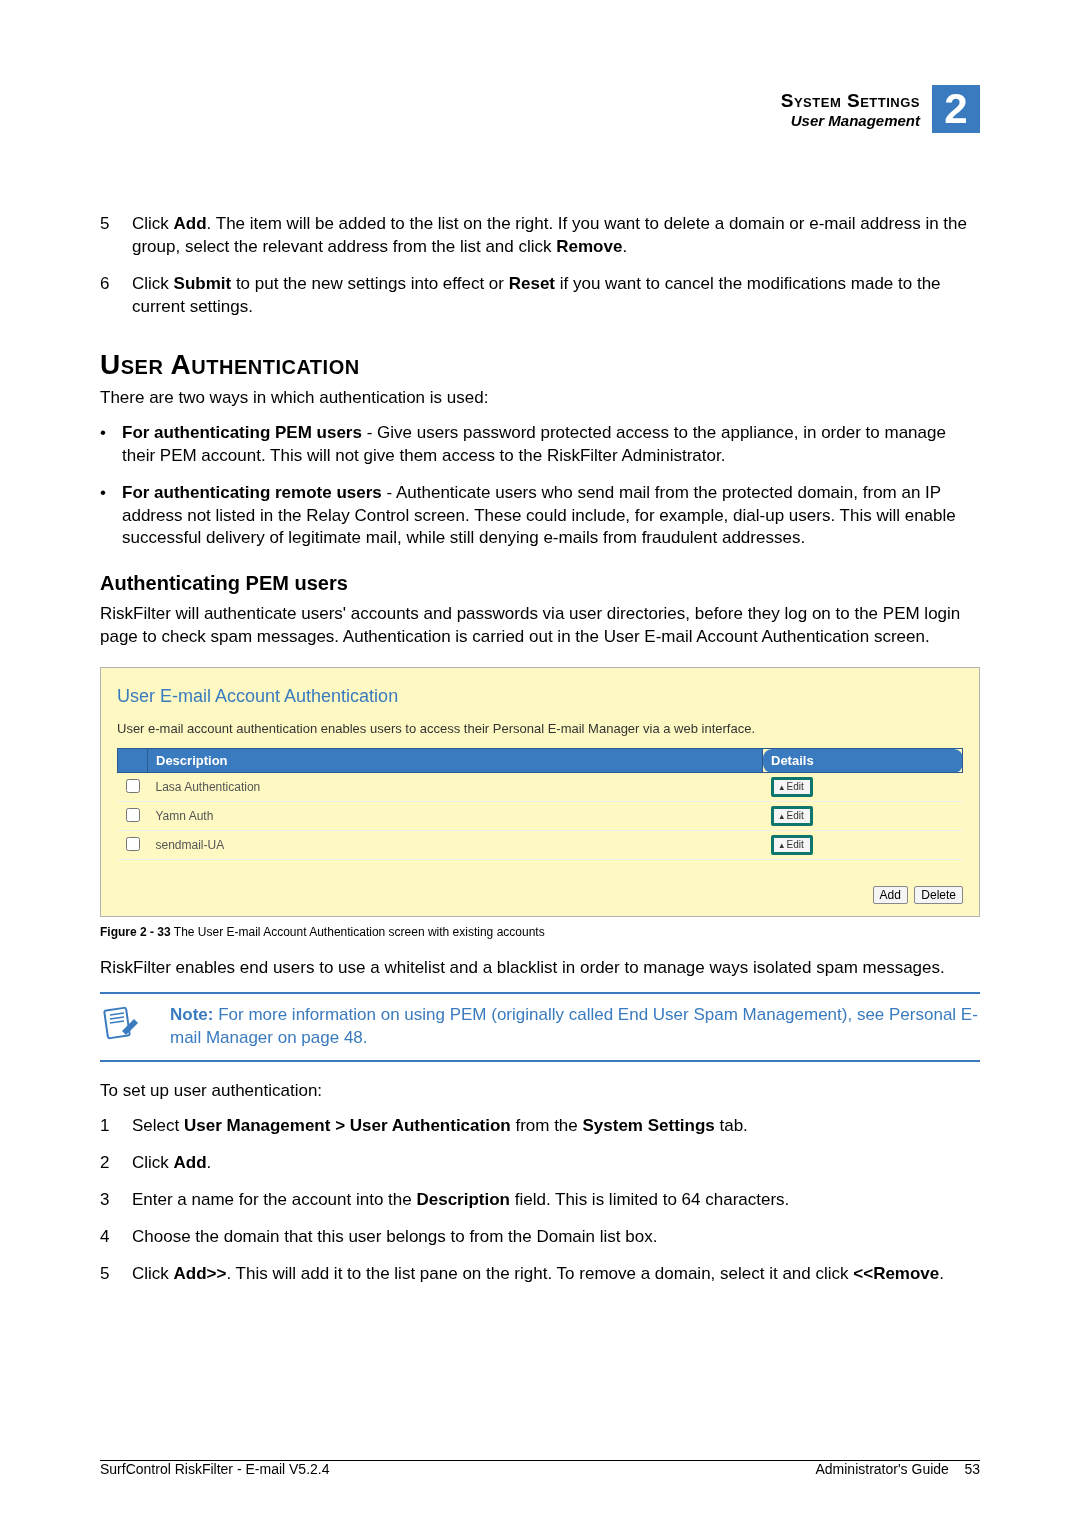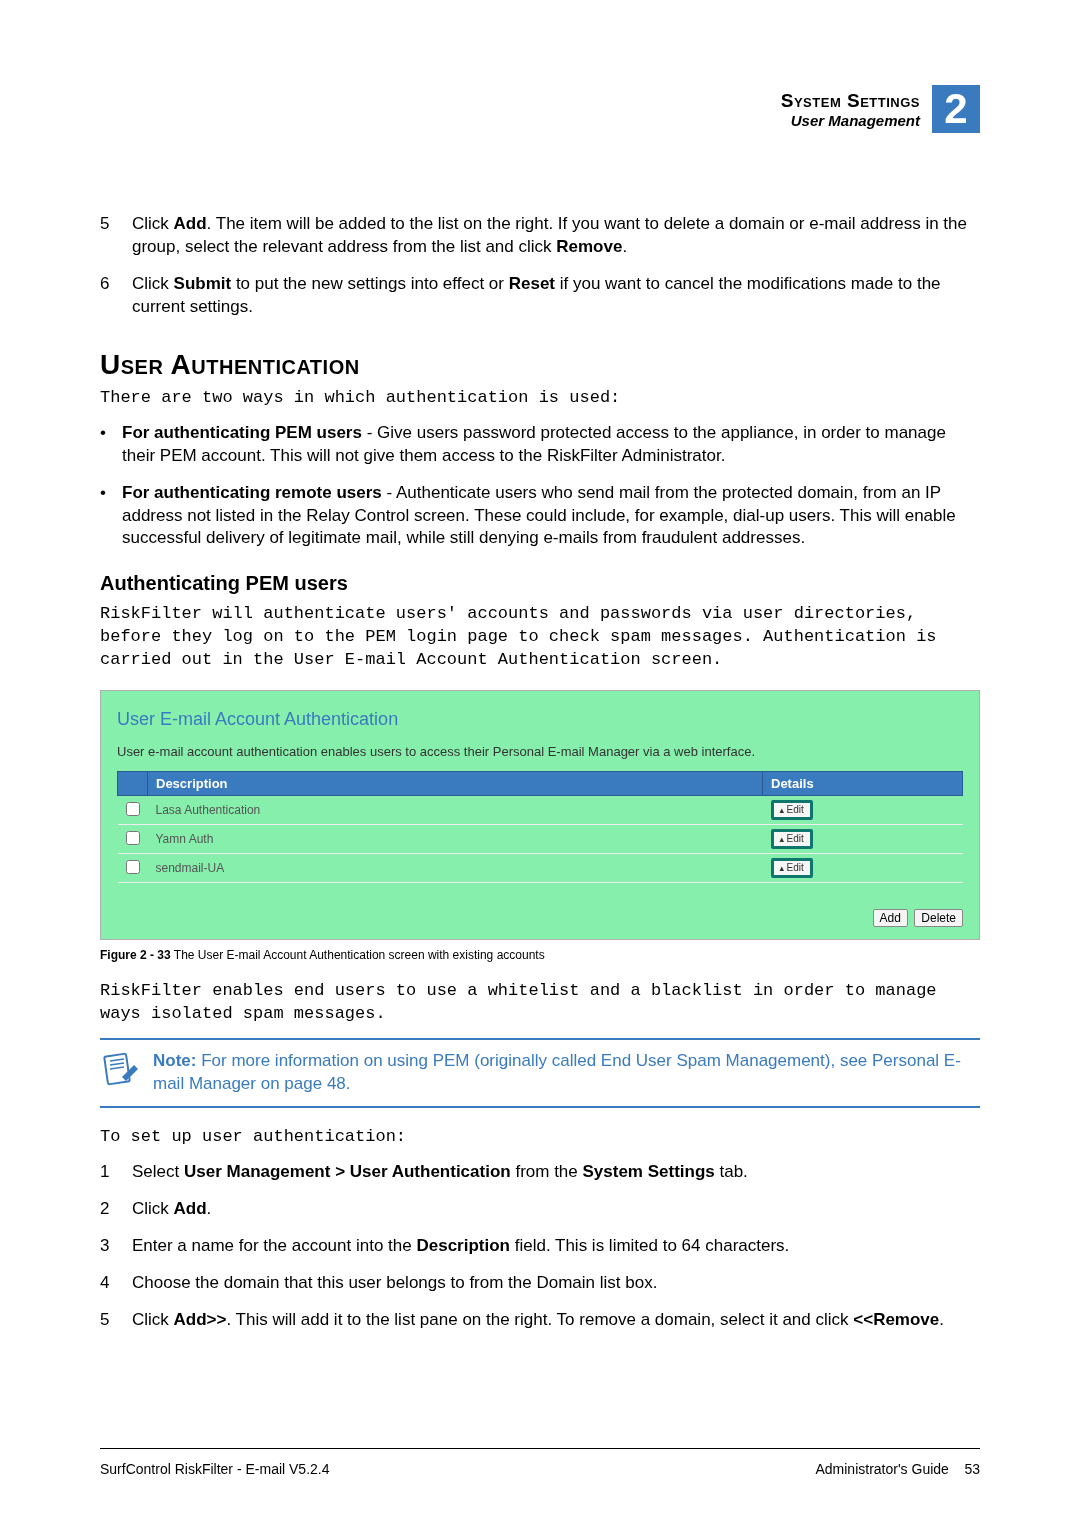--- a/index.html
+++ b/index.html
@@ -45,30 +45,30 @@
   .ol-list { list-style: none; margin-bottom: 30px; }
   .ol-item { display: flex; gap: 14px; margin-bottom: 14px; font-size: 17px; line-height: 1.35; }
   .ol-num { min-width: 18px; }
   .h2-title {
     font-variant: small-caps;
     font-size: 28px;
     font-weight: bold;
     letter-spacing: 0.5px;
     margin-bottom: 6px;
   }
-  .body-p { font-size: 17px; line-height: 1.35; margin-bottom: 12px; font-family: Liberation Mono, monospace; }
+  .body-p { font-size: 17px; line-height: 1.35; margin-bottom: 12px; }
   .bullets { list-style: none; margin: 10px 0 22px 0; }
   .bullets li { display: flex; gap: 12px; margin-bottom: 14px; font-size: 17px; line-height: 1.35; }
   .bullets .dot { min-width: 10px; }
   .h3-title { font-size: 20px; font-weight: bold; margin-bottom: 8px; }
   .figure-panel {
     border: 1px solid #b0b0b0;
     padding: 18px 16px 12px 16px;
     margin: 18px 0 8px 0;
-    background: #86efac;
+    background: #fef9c3;
   }
   .panel-title { color: #3a7bbf; font-size: 18px; font-weight: normal; margin-bottom: 14px; }
   .panel-desc { font-size: 13px; color: #333; margin-bottom: 12px; }
   .panel-table { width: 100%; border-collapse: collapse; }
   .panel-table th {
     background: #3a7bbf;
     color: #fff;
     font-size: 13px;
     font-weight: bold;
     text-align: left;
@@ -105,34 +105,33 @@
     border-radius: 2px;
   }
   .figure-caption { font-size: 12px; margin: 1px 0 18px 0; }
   .figure-caption b { font-weight: bold; }
   .note-block {
     border-top: 2px solid #3a7bbf;
     border-bottom: 2px solid #3a7bbf;
     padding: 10px 0;
     margin: 12px 0 18px 0;
     display: flex;
-    gap: 13px;
+    gap: 30px;
     align-items: flex-start;
   }
   .note-icon {
     width: 42px; height: 42px;
     display: flex; align-items: center; justify-content: center;
   }
   .note-text { color: #3a7bbf; font-size: 17px; line-height: 1.35; }
   .note-text b { color: #3a7bbf; }
   .footer {
     position: absolute;
     bottom: 50px; left: 100px; right: 100px;
     border-top: 1px solid #000;
-    padding-top: 12px;
     display: flex;
     justify-content: space-between;
     font-size: 14px;
   }
 </style>
 </head>
 <body>
 
 <div class="header-block">
   <div class="header-text">
@@ -171,21 +170,21 @@
 <p class="body-p">RiskFilter will authenticate users' accounts and passwords via user directories, before they log on to the PEM login page to check spam messages. Authentication is carried out in the User E-mail Account Authentication screen.</p>
 
 <div class="figure-panel">
   <div class="panel-title">User E-mail Account Authentication</div>
   <div class="panel-desc">User e-mail account authentication enables users to access their Personal E-mail Manager via a web interface.</div>
   <table class="panel-table">
     <thead>
       <tr>
         <th style="width:28px;"></th>
         <th>Description</th>
-        <th style="width:200px;">Details</th>
+        <th style="width:200px;border-radius:9px;">Details</th>
       </tr>
     </thead>
     <tbody id="panelRows">
         <tr>
           <td class="chk"><input type="checkbox" style=""></td>
           <td>Lasa Authentication</td>
           <td><span class="mini-btn">Edit</span></td>
         </tr>
         <tr>
           <td class="chk"><input type="checkbox" style=""></td>

